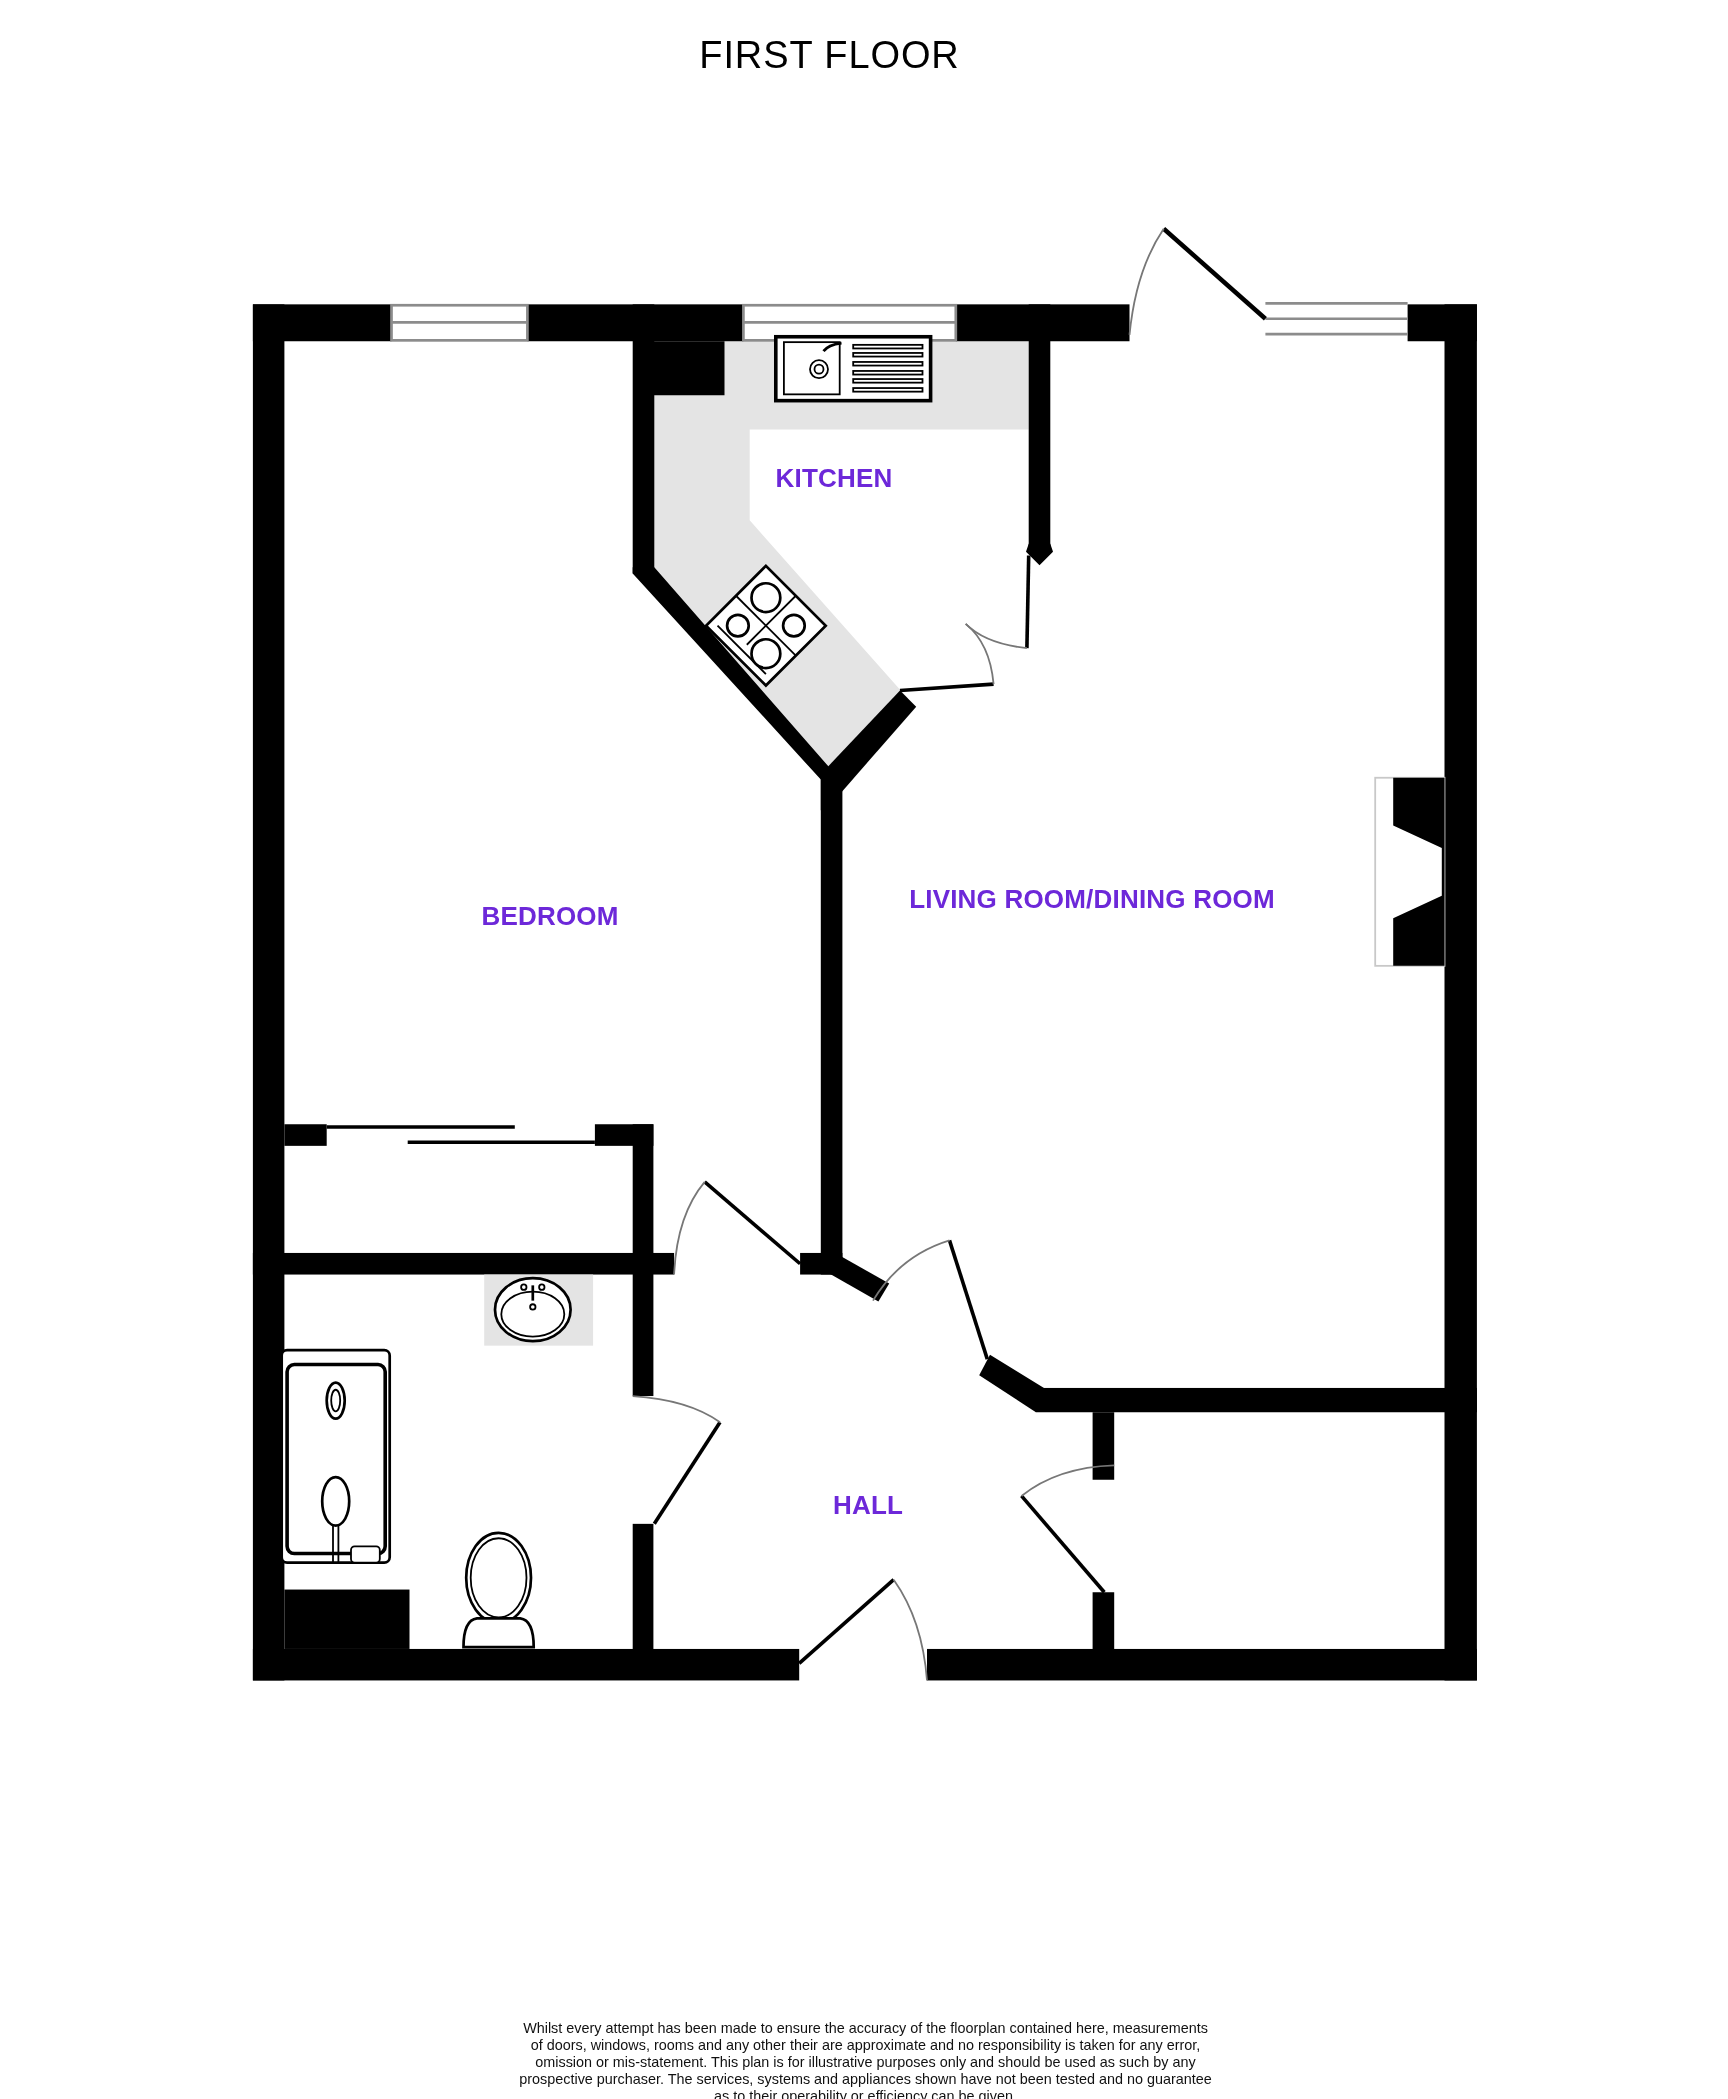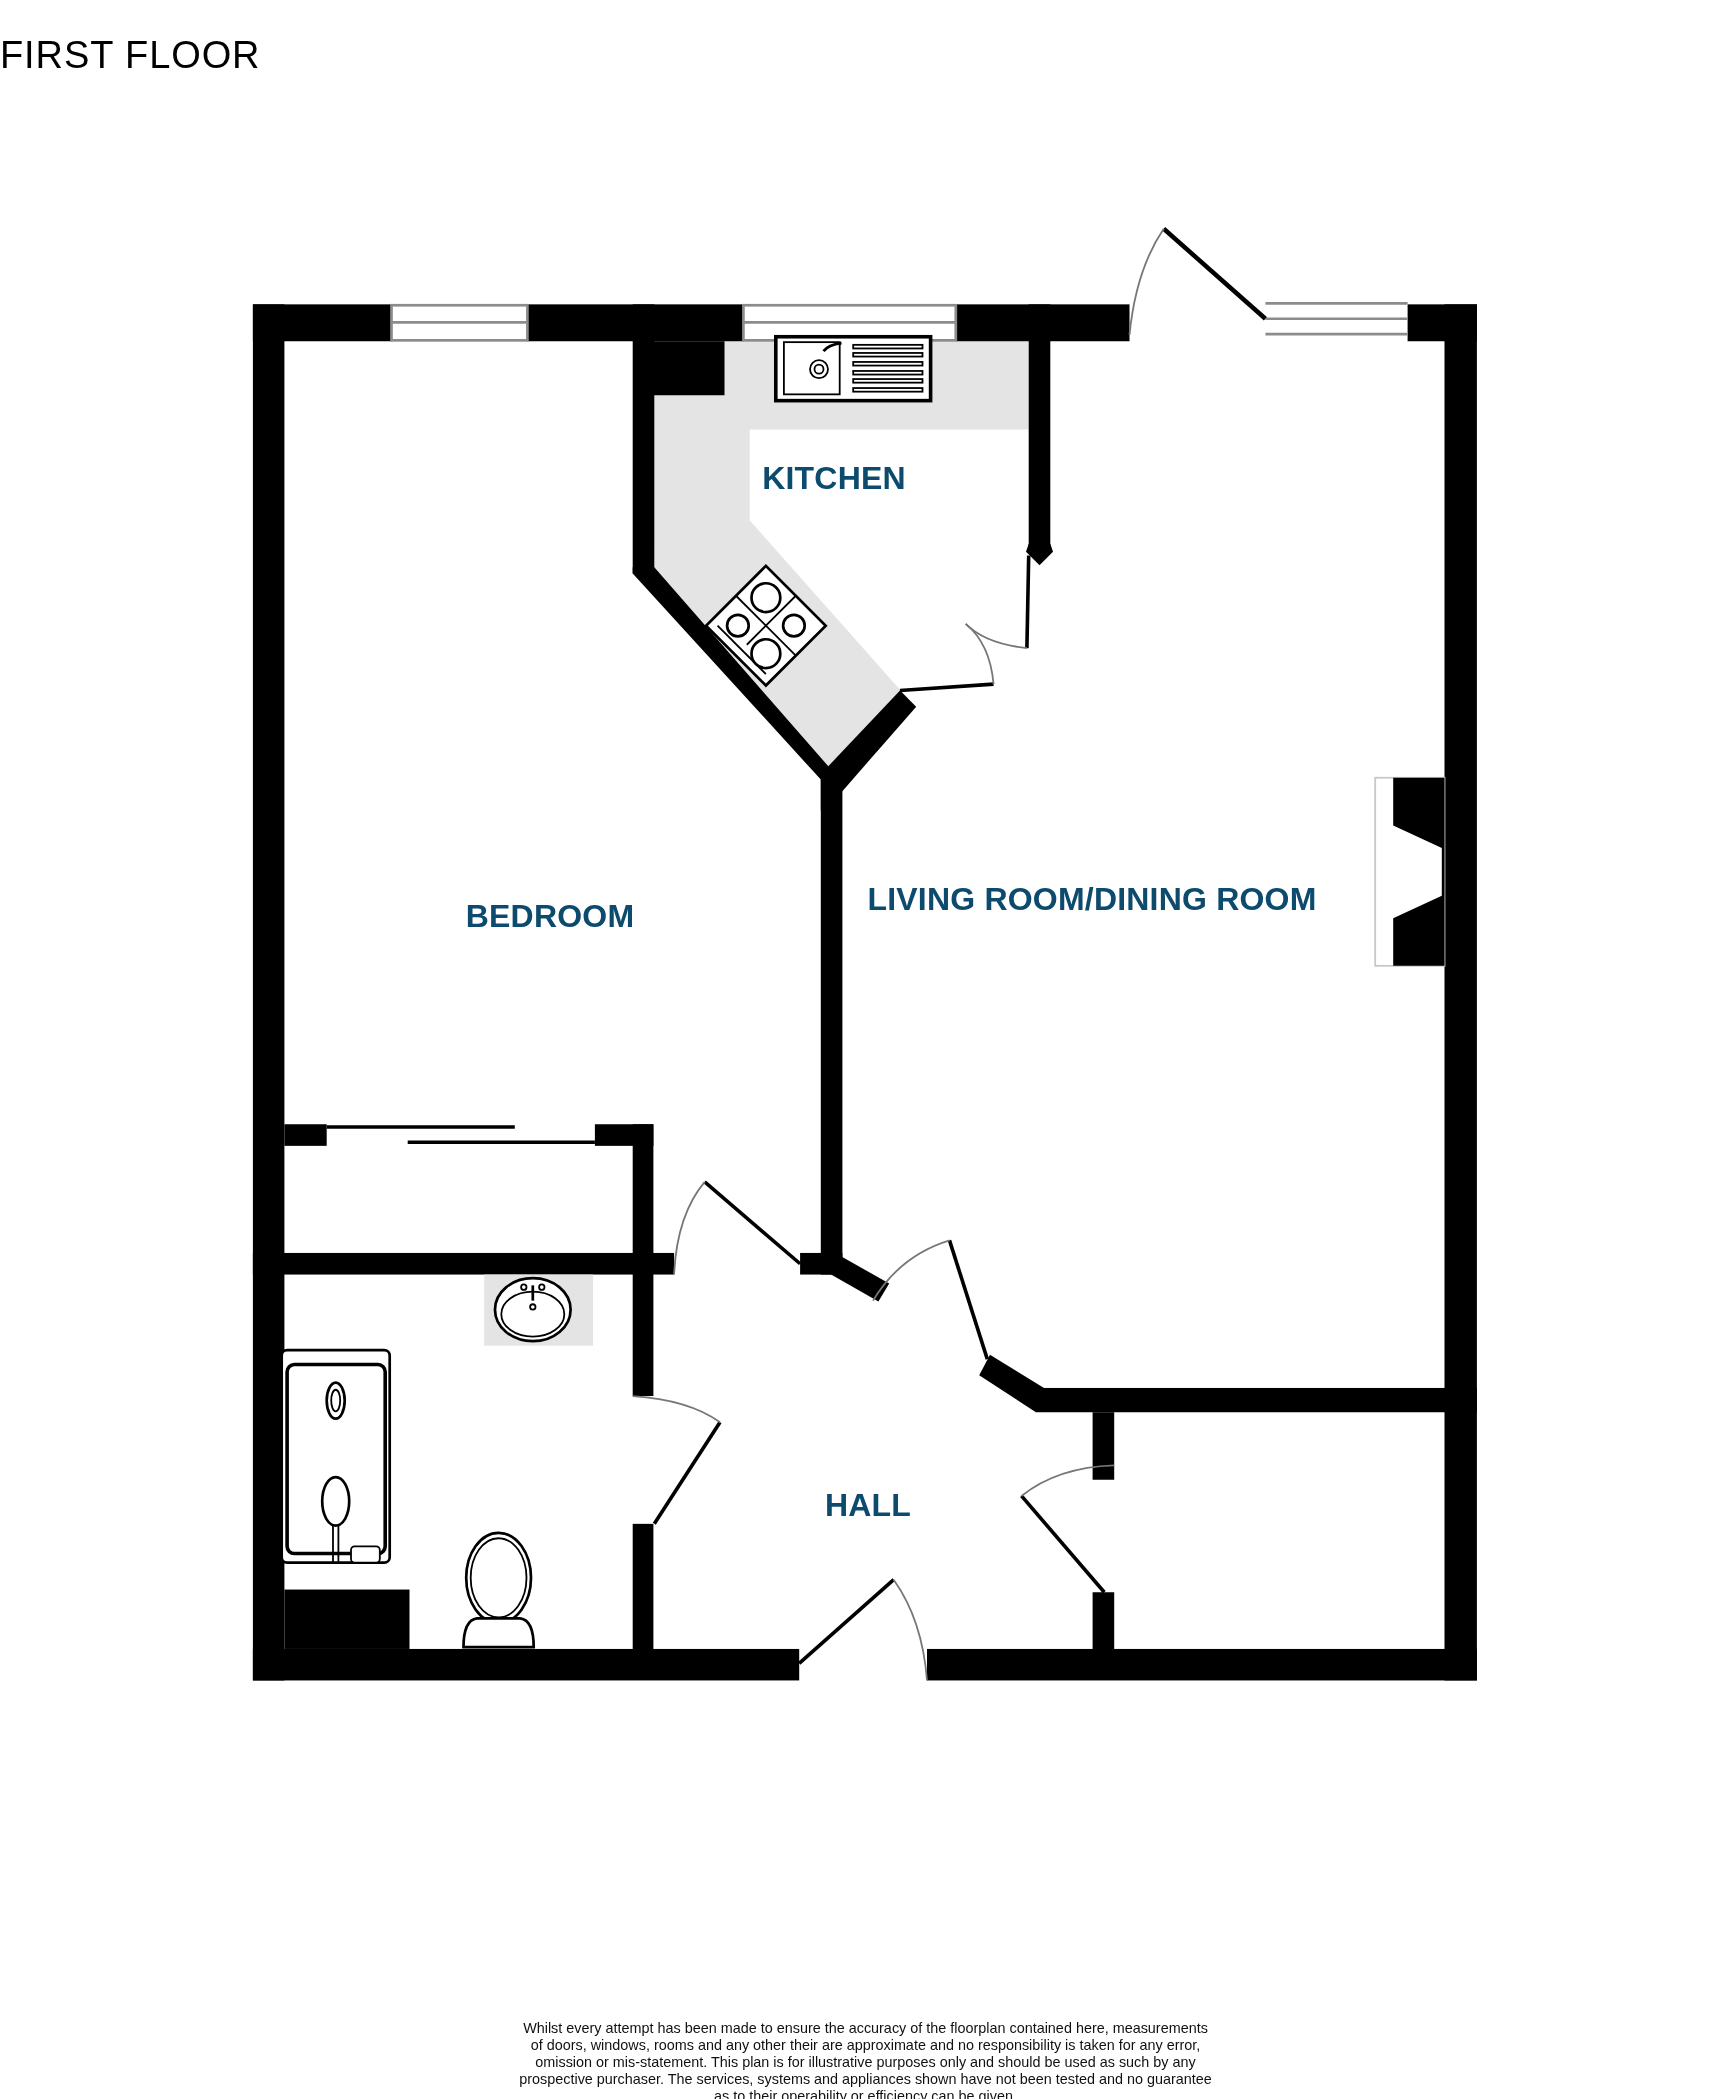--- a/index.html
+++ b/index.html
@@ -1,19 +1,19 @@
 <!DOCTYPE html>
 <html style="font-size:14.4px"><head>
 <meta charset="utf-8">
 <style>
   html, body { margin: 0; padding: 0; background: #ffffff; }
   body { width: 1728px; height: 2100px; position: relative; overflow: hidden; font-family: "Liberation Sans", "DejaVu Sans", sans-serif; }
-  .floor-title { position: absolute; left: 0; top: 34px; width: 1659px; text-align: left; font-size: 38px; font-weight: 400; letter-spacing: 0.9px; color: #000; }
+  .floor-title { position: absolute; left: 0; top: 34px; width: 1659px; text-align: center; font-size: 38px; font-weight: 400; letter-spacing: 0.9px; color: #000; }
   .plan { position: absolute; left: 0; top: 0; width: 1728px; height: 2100px; }
-  .room-label { position: absolute; font-weight: 700; font-size: 32px; color: #0c4a6e; transform: translate(-50%, -50%); white-space: nowrap; letter-spacing: 0.2px; }
+  .room-label { position: absolute; font-weight: 700; font-size: 26px; color: #6d28d9; transform: translate(-50%, -50%); white-space: nowrap; letter-spacing: 0.2px; }
   .disclaimer { position: absolute; left: 486px; top: 2020px; width: 759px; text-align: center; font-size: 14.4px; line-height: 17px; color: #111; font-family: "Liberation Sans", sans-serif; }
   .disclaimer p { margin: 0; }
 </style>
 </head>
 <body>
 
 <div class="floor-title">FIRST FLOOR</div>
 
 <svg class="plan" width="1728" height="2100" viewBox="0 0 1920 2333" xmlns="http://www.w3.org/2000/svg">
 

